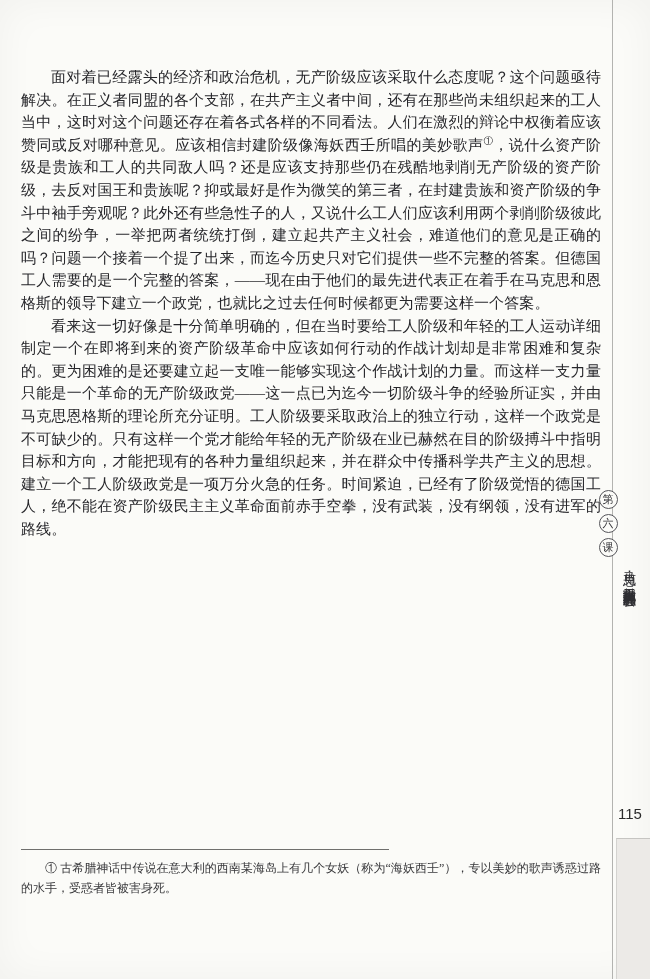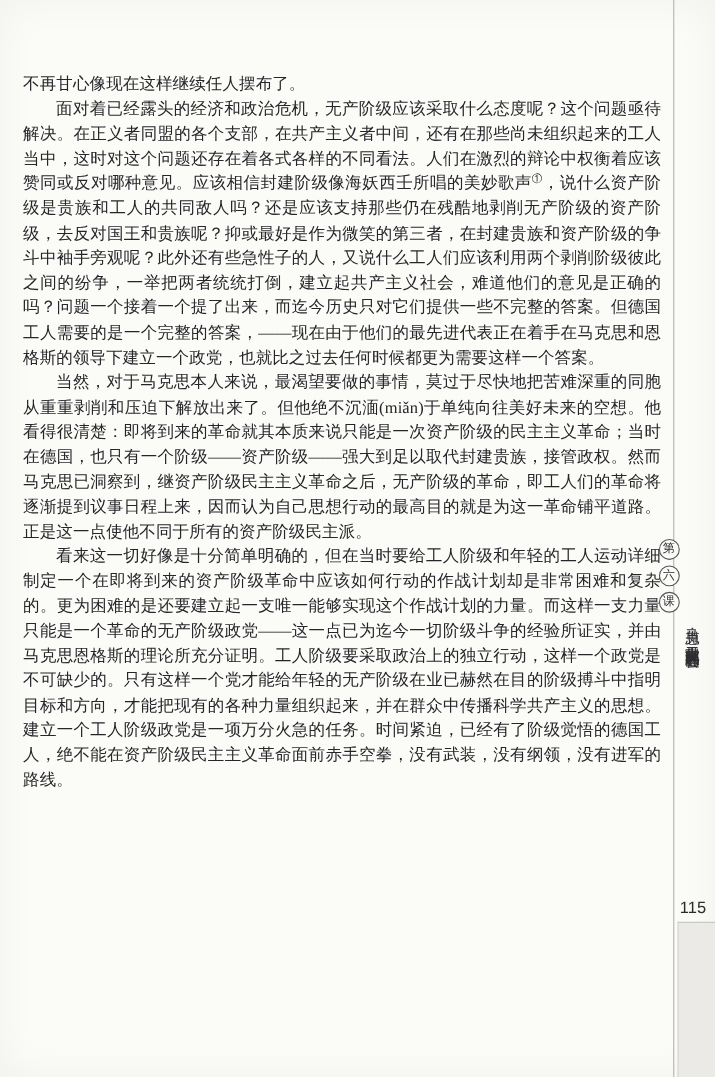--- a/index.html
+++ b/index.html
@@ -40,40 +40,41 @@
   }
   .vertical-title {
     position:absolute; left:620px; top:562px; height:225px;
     writing-mode:vertical-rl; text-orientation:upright;
     font-size:13px; letter-spacing:0.6px; color:#2f2f33;
   }
   .page-number {
     position:absolute; left:611px; top:805px; width:38px;
     text-align:center; font-size:15px; color:#2b2b2b;
     font-family:"Liberation Sans","DejaVu Sans",sans-serif;
-    margin-top:12px;
   }
   .corner-block {
     position:absolute; left:616px; top:838px; right:0; bottom:0;
     background:#eceae7;
     border-top:1px solid #c6c5c2; border-left:1px solid #d4d3d0;
   }
 </style>
 </head>
 <body>
 
 <div class="page">
 
   <div class="main-text">
-    <p class="para no-indent">不再甘心像现在这样继续任人摆布了。</p>
     <p class="para"><span>面对着已经露头的经济和政治危机，无产阶级应该采取什么态度呢？这个问题亟待解决。在正义者同盟的各个支部，在共产主义者中间，还有在那些尚未组织起来的工人当中，这时对这个问题还存在着各式各样的不同看法。人们在激烈的辩论中权衡着应该赞同或反对哪种意见。应该相信封建阶级像海妖西壬所唱的美妙歌声</span><span class="fn-ref">①</span><span>，说什么资产阶级是贵族和工人的共同敌人吗？还是应该支持那些仍在残酷地剥削无产阶级的资产阶级，去反对国王和贵族呢？抑或最好是作为微笑的第三者，在封建贵族和资产阶级的争斗中袖手旁观呢？此外还有些急性子的人，又说什么工人们应该利用两个剥削阶级彼此之间的纷争，一举把两者统统打倒，建立起共产主义社会，难道他们的意见是正确的吗？问题一个接着一个提了出来，而迄今历史只对它们提供一些不完整的答案。但德国工人需要的是一个完整的答案，——现在由于他们的最先进代表正在着手在马克思和恩格斯的领导下建立一个政党，也就比之过去任何时候都更为需要这样一个答案。</span></p>
-    <p class="para">当然，对于马克思本人来说，最渴望要做的事情，莫过于尽快地把苦难深重的同胞从重重剥削和压迫下解放出来了。但他绝不沉湎(miǎn)于单纯向往美好未来的空想。他看得很清楚：即将到来的革命就其本质来说只能是一次资产阶级的民主主义革命；当时在德国，也只有一个阶级——资产阶级——强大到足以取代封建贵族，接管政权。然而马克思已洞察到，继资产阶级民主主义革命之后，无产阶级的革命，即工人们的革命将逐渐提到议事日程上来，因而认为自己思想行动的最高目的就是为这一革命铺平道路。正是这一点使他不同于所有的资产阶级民主派。</p>
     <p class="para">看来这一切好像是十分简单明确的，但在当时要给工人阶级和年轻的工人运动详细制定一个在即将到来的资产阶级革命中应该如何行动的作战计划却是非常困难和复杂的。更为困难的是还要建立起一支唯一能够实现这个作战计划的力量。而这样一支力量只能是一个革命的无产阶级政党——这一点已为迄今一切阶级斗争的经验所证实，并由马克思恩格斯的理论所充分证明。工人阶级要采取政治上的独立行动，这样一个政党是不可缺少的。只有这样一个党才能给年轻的无产阶级在业已赫然在目的阶级搏斗中指明目标和方向，才能把现有的各种力量组织起来，并在群众中传播科学共产主义的思想。建立一个工人阶级政党是一项万分火急的任务。时间紧迫，已经有了阶级觉悟的德国工人，绝不能在资产阶级民主主义革命面前赤手空拳，没有武装，没有纲领，没有进军的路线。</p>
   </div>
 
+  <div class="footnote">
+    <div class="fn-divider"></div>
+    <p class="fn-text"><span>①</span>&nbsp;<span>古希腊神话中传说在意大利的西南某海岛上有几个女妖（称为“海妖西壬”），专以美妙的歌声诱惑过路的水手，受惑者皆被害身死。</span></p>
+  </div>
 
   <div class="edge-line"></div>
 
   <div class="lesson-badge">
     <span class="badge-char">第</span>
     <span class="badge-char">六</span>
     <span class="badge-char">课</span>
   </div>
 
   <div class="vertical-title">马克思：献身于实现人类理想的社会</div>

